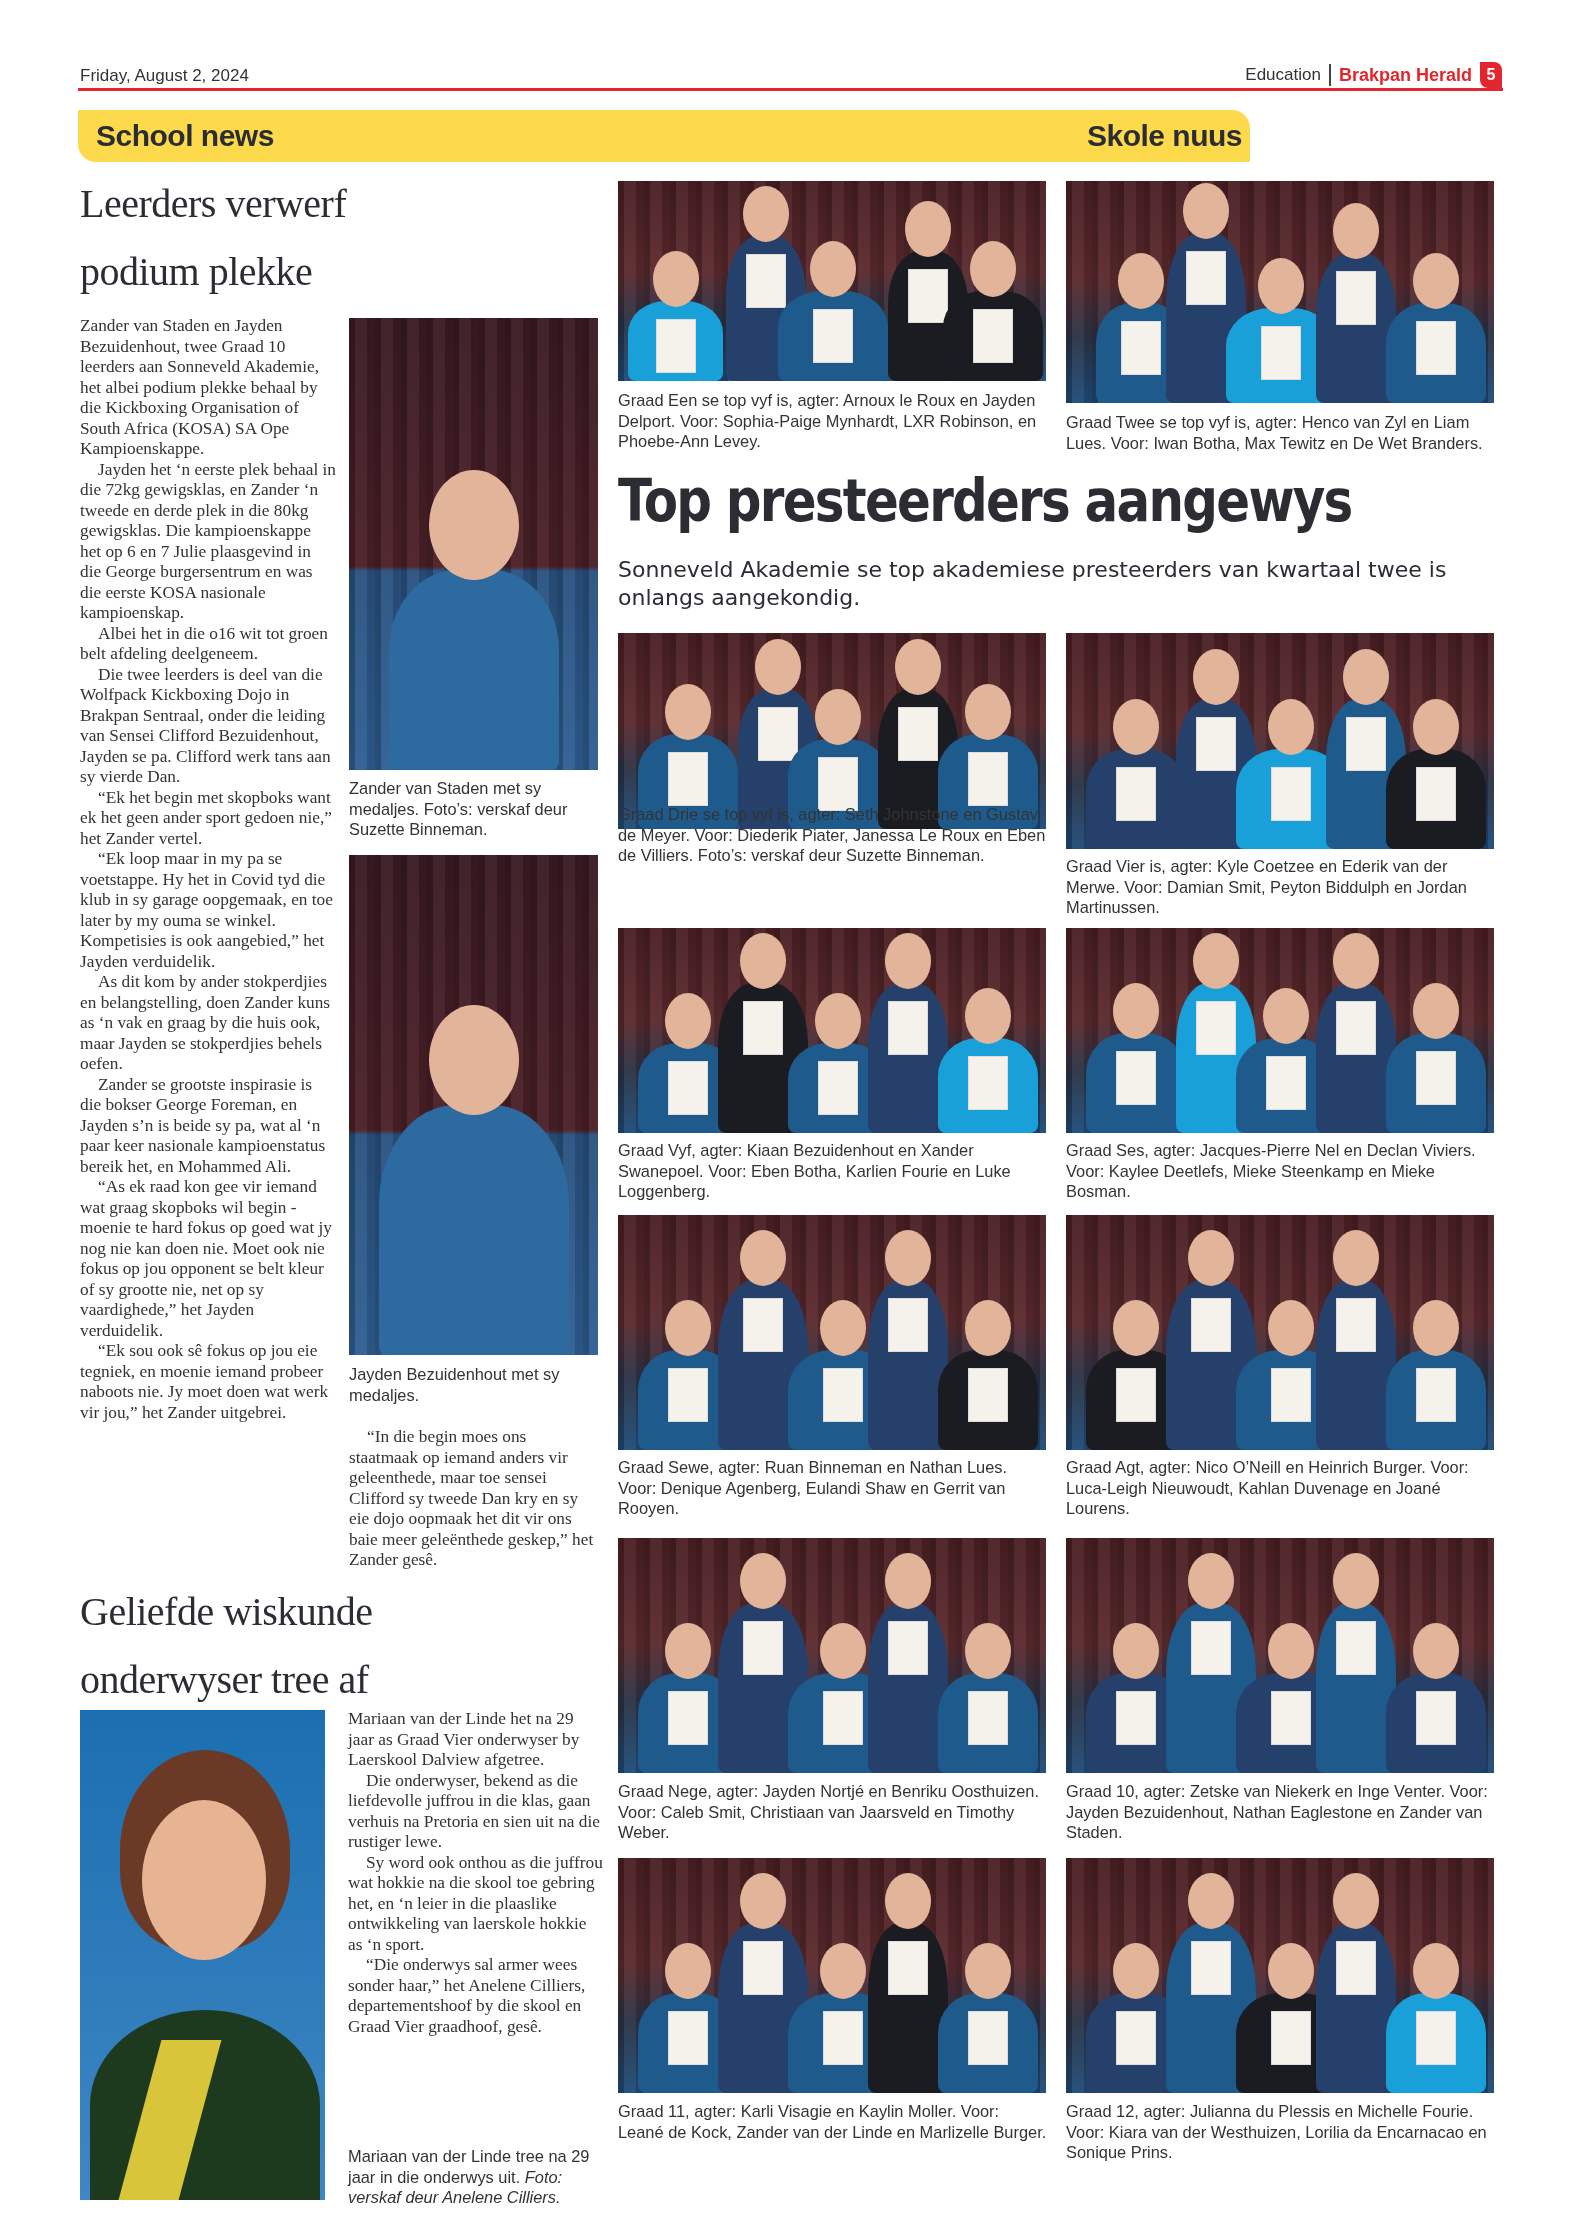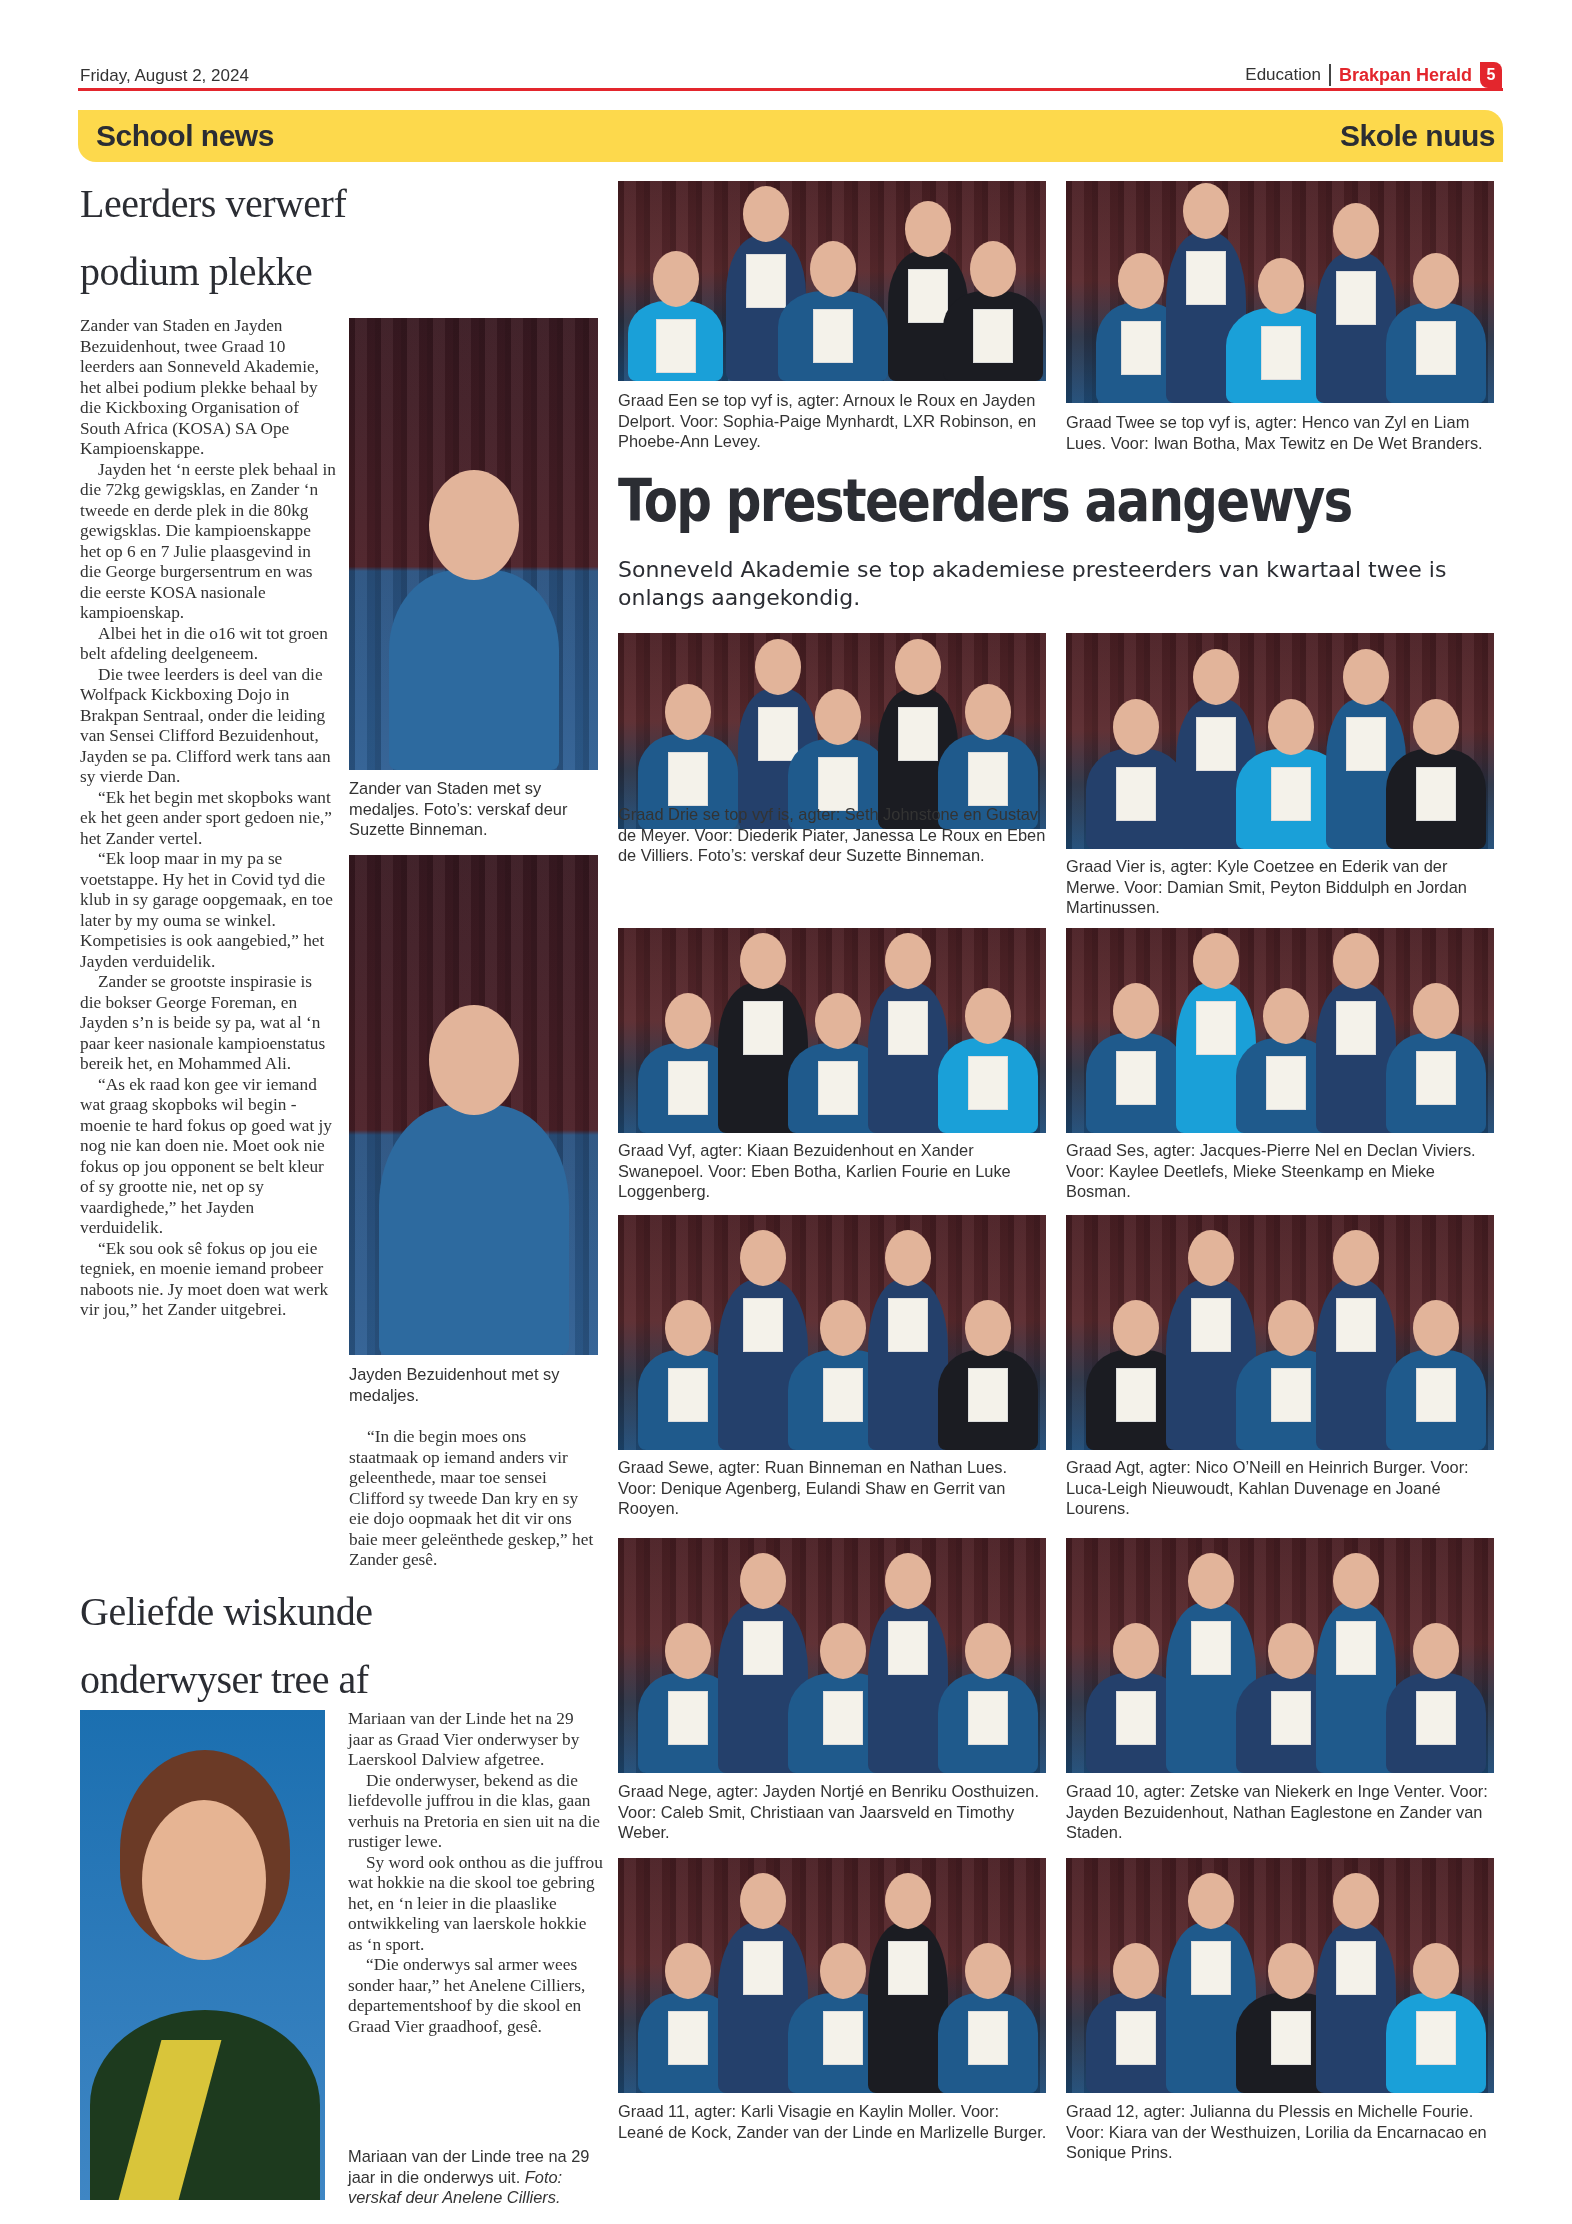--- a/index.html
+++ b/index.html
@@ -8,21 +8,21 @@
 
   
   .mast-date { left: 80px; top: 66px; font-family: "Liberation Sans", sans-serif; font-size: 17px; color: #333; }
   .mast-right { right: 70px; top: 62px; display: flex; align-items: center; font-family: "Liberation Sans", sans-serif; font-size: 17px; }
   .mast-section { color: #333; }
   .mast-divider { width: 2px; height: 22px; background: #444; margin: 0 8px; }
   .mast-paper { color: #e3262d; font-weight: bold; font-size: 18px; }
   .mast-page { background: #e3262d; color: #fff; font-weight: bold; width: 22px; height: 26px; border-radius: 0 8px 0 8px; display: flex; align-items: center; justify-content: center; margin-left: 8px; font-size: 16px; }
   .mast-rule { left: 78px; top: 88px; width: 1425px; height: 3px; background: #e3262d; }
 
-  .banner { left: 78px; top: 110px; width: 1425px; height: 52px; background: #fdd94c; border-radius: 0 18px 0 18px; display: flex; justify-content: space-between; align-items: center; padding: 0 8px 0 18px; }
+  .banner { left: 78px; top: 110px; width: 1172px; height: 52px; background: #fdd94c; border-radius: 0 18px 0 18px; display: flex; justify-content: space-between; align-items: center; padding: 0 8px 0 18px; }
   .banner span { font-family: "Liberation Sans", sans-serif; font-weight: bold; font-size: 30px; color: #2b2d33; letter-spacing: -0.5px; }
 
   
   .hl { font-family: Liberation Serif, serif; font-weight: normal; color: #2b2d33; font-size: 40px; line-height: 68px; letter-spacing: -0.5px; }
   .body-text { font-family: "Liberation Serif", serif; font-size: 17.3px; line-height: 20.5px; color: #333; }
   .body-text p { text-indent: 18px; }
   .body-text p.first { text-indent: 0; }
   .caption { font-family: "Liberation Sans", sans-serif; font-size: 16.4px; line-height: 20.5px; color: #333; }
   .caption i { font-style: italic; }
 
@@ -60,20 +60,21 @@
   <div>podium plekke</div>
 </div>
 
 <div class="abs body-text" style="left:80px; top:316px; width:256px;">
   <p class="first">Zander van Staden en Jayden Bezuidenhout, twee Graad 10 leerders aan Sonneveld Akademie, het albei podium plekke behaal by die Kickboxing Organisation of South Africa (KOSA) SA Ope Kampioenskappe.</p>
   <p>Jayden het ‘n eerste plek behaal in die 72kg gewigsklas, en Zander ‘n tweede en derde plek in die 80kg gewigsklas. Die kampioenskappe het op 6 en 7 Julie plaasgevind in die George burgersentrum en was die eerste KOSA nasionale kampioenskap.</p>
   <p>Albei het in die o16 wit tot groen belt afdeling deelgeneem.</p>
   <p>Die twee leerders is deel van die Wolfpack Kickboxing Dojo in Brakpan Sentraal, onder die leiding van Sensei Clifford Bezuidenhout, Jayden se pa. Clifford werk tans aan sy vierde Dan.</p>
   <p>“Ek het begin met skopboks want ek het geen ander sport gedoen nie,” het Zander vertel.</p>
   <p>“Ek loop maar in my pa se voetstappe. Hy het in Covid tyd die klub in sy garage oopgemaak, en toe later by my ouma se winkel. Kompetisies is ook aangebied,” het Jayden verduidelik.</p>
+  <p>As dit kom by ander stokperdjies en belangstelling, doen Zander kuns as ‘n vak en graag by die huis ook, maar Jayden se stokperdjies behels oefen.</p>
   <p>Zander se grootste inspirasie is die bokser George Foreman, en Jayden s’n is beide sy pa, wat al ‘n paar keer nasionale kampioenstatus bereik het, en Mohammed Ali.</p>
   <p>“As ek raad kon gee vir iemand wat graag skopboks wil begin - moenie te hard fokus op goed wat jy nog nie kan doen nie. Moet ook nie fokus op jou opponent se belt kleur of sy grootte nie, net op sy vaardighede,” het Jayden verduidelik.</p>
   <p>“Ek sou ook sê fokus op jou eie tegniek, en moenie iemand probeer naboots nie. Jy moet doen wat werk vir jou,” het Zander uitgebrei.</p>
 </div>
 
 <div class="photo portrait" style="left:349px; top:318px; width:249px; height:452px;">
   <div class="curtain"></div>
   <div class="kid" style="left:40px; width:170px; height:200px; background:#2d6a9f;">
       <div class="face" style="width:90px;height:110px;top:-100px;"></div>
     </div>

